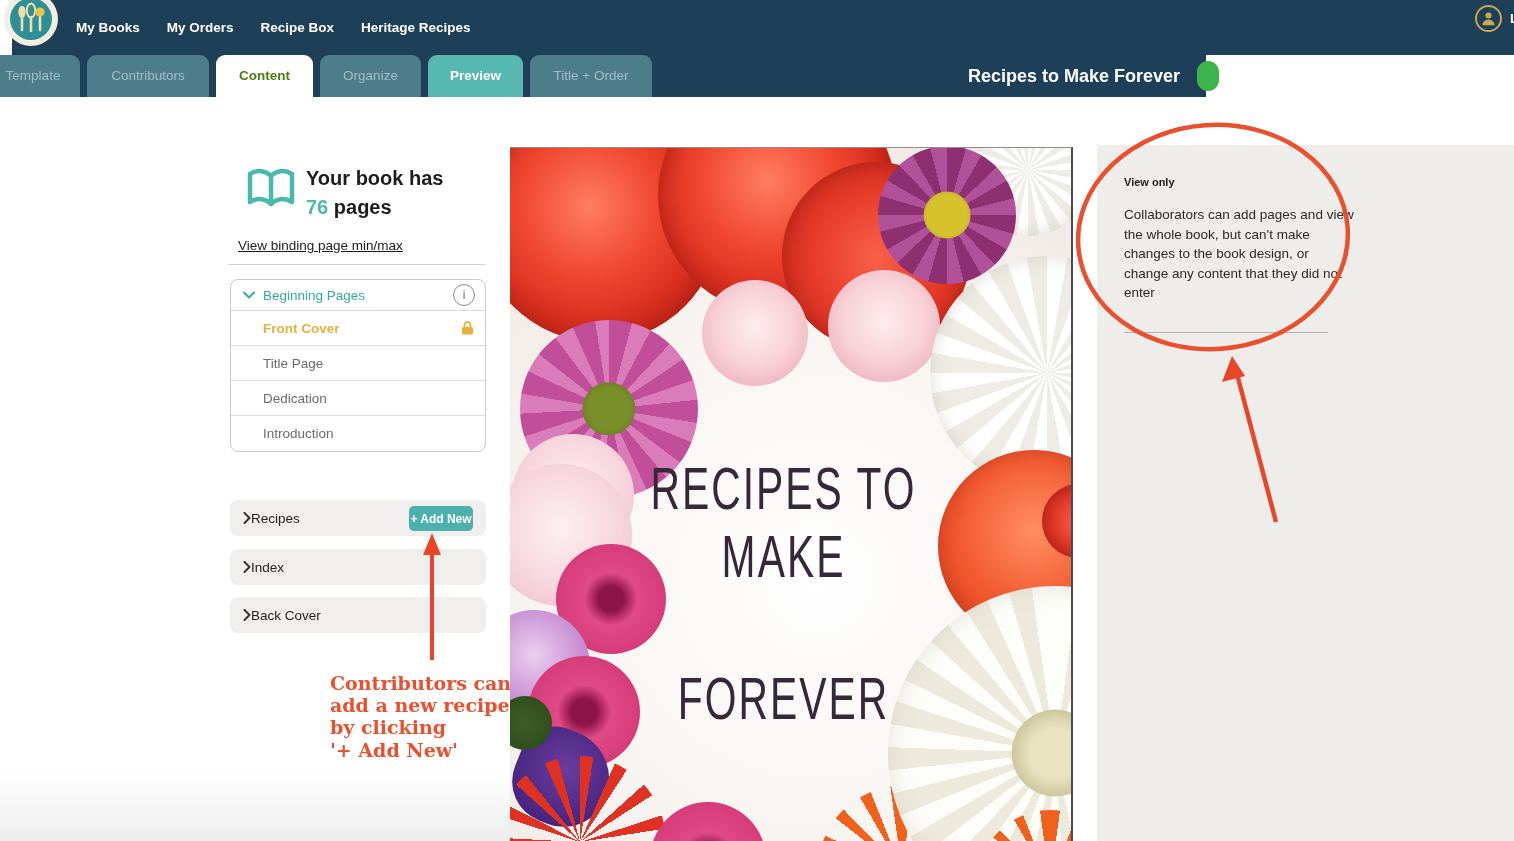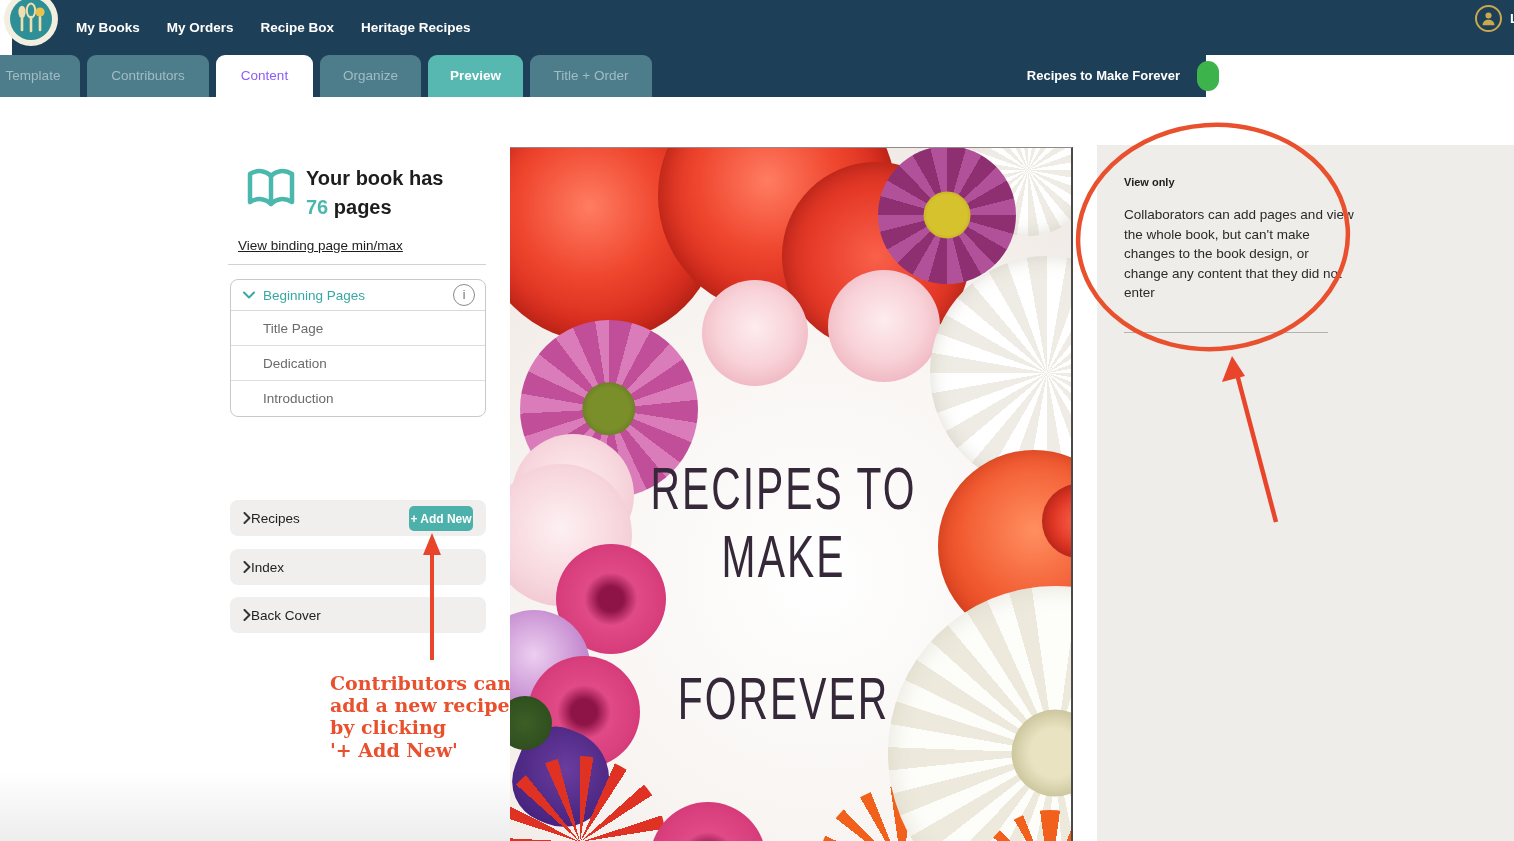--- a/index.html
+++ b/index.html
@@ -13,24 +13,24 @@
   .nav-items { position:absolute; left:64px; top:0; height:55px; display:flex; align-items:center; gap:27px; }
   .nav-item { color:#fff; font-size:13.5px; font-weight:700; cursor:pointer; white-space:nowrap; }
   .avatar { position:absolute; left:1463px; top:5px; width:27px; height:27px; border:2px solid #c9a94e; border-radius:50%; display:flex; align-items:center; justify-content:center; }
   .user-name { position:absolute; left:1498px; top:11px; color:#fff; font-size:13.5px; font-weight:700; white-space:nowrap; }
 
   
   .tabbar { position:absolute; top:55px; left:0; width:1206px; height:42px; background:#1e3f58; z-index:29; }
   .tabs { position:absolute; left:-14px; top:0; display:flex; gap:7px; height:42px; }
   .tab { height:42px; line-height:42px; text-align:center; font-size:13.5px; border-radius:9px 9px 0 0; cursor:pointer; white-space:nowrap; }
   .tab--inactive { background:#4d7d8b; color:#a2bcc4; }
-  .tab--active { background:#ffffff; color:#8b5cf6; font-weight:400; }
+  .tab--active { background:#ffffff; color:#4d7c0f; font-weight:700; }
   .tab--highlight { background:#57b7b1; color:#ffffff; font-weight:700; }
   .w1{width:94px;} .w2{width:122px;} .w3{width:97px;} .w4{width:101px;} .w5{width:95px;} .w6{width:122px;}
-  .tab-booktitle { position:absolute; right:26px; top:0; height:42px; line-height:42px; color:#fff; font-size:13px; font-weight:700; }
+  .tab-booktitle { position:absolute; right:26px; top:0; height:42px; line-height:42px; color:#fff; font-size:18px; font-weight:700; }
   .green-sliver { position:absolute; right:-13px; top:6px; width:22px; height:30px; background:#3cb44b; border-radius:15px; cursor:pointer; }
 
   
   .book-icon { position:absolute; left:245px; top:166px; }
   .book-status { position:absolute; left:306px; top:164px; font-size:20px; font-weight:600; color:#1d1d1d; line-height:29px; }
   .pages-teal { color:#4bb8ae; }
   .binding-link { position:absolute; left:238px; top:238px; font-size:13.5px; color:#1d1d1d; text-decoration:underline; cursor:pointer; }
   .side-divider { position:absolute; left:228px; top:264px; width:258px; height:1px; background:#d2d2d2; }
 
   .accordion { position:absolute; left:230px; top:279px; width:256px; background:#fff; border:1px solid #c9c9c9; border-radius:8px; overflow:hidden; }
@@ -157,20 +157,27 @@
   <a class="binding-link">View binding page min/max</a>
   <div class="side-divider"></div>
 
   <div class="accordion">
     <div class="acc-header">
       <svg class="chev" width="12" height="8" viewBox="0 0 12 8">
         <polyline points="1,1.5 6,6.5 11,1.5" fill="none" stroke="#35a9a2" stroke-width="2" stroke-linecap="round" stroke-linejoin="round"></polyline>
       </svg>
       <span class="lbl">Beginning Pages</span>
       <span class="info-circle">i</span>
+    </div>
+    <div class="acc-row row-locked">
+      <span class="lbl">Front Cover</span>
+      <svg class="lock" width="13" height="14" viewBox="0 0 13 14">
+        <rect x="1" y="6" width="11" height="7.5" rx="1.5" fill="#e5b13d"></rect>
+        <path d="M3.5 6 V4.2 a3 3 0 0 1 6 0 V6" fill="none" stroke="#e5b13d" stroke-width="1.8"></path>
+      </svg>
     </div>
     <div class="acc-row">
       <span class="lbl">Title Page</span>
     </div>
     <div class="acc-row">
       <span class="lbl">Dedication</span>
     </div>
     <div class="acc-row">
       <span class="lbl">Introduction</span>
     </div>

